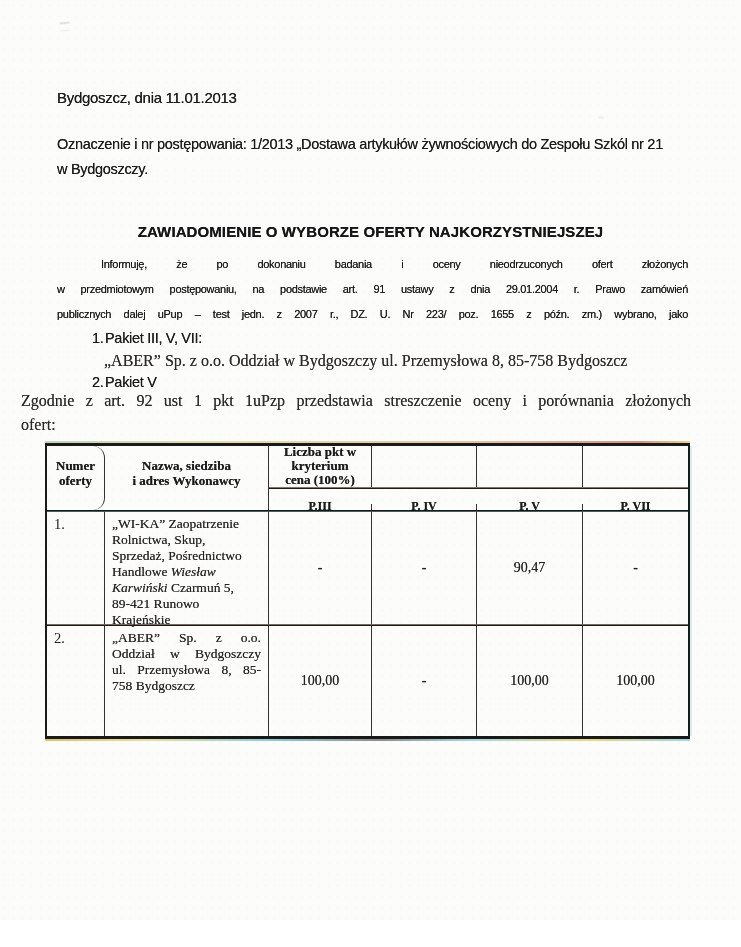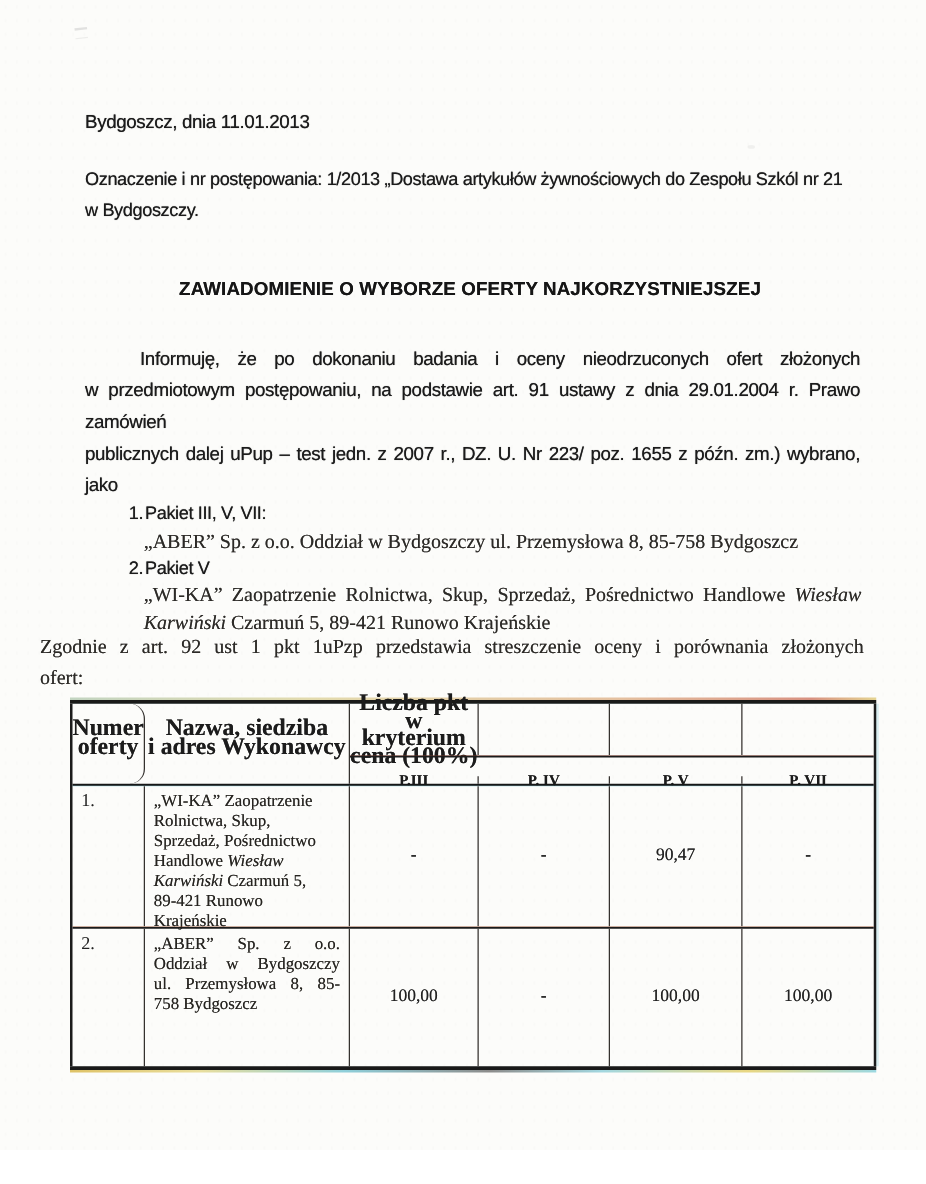--- a/index.html
+++ b/index.html
@@ -6,21 +6,20 @@
   .page{
     position:relative;
     width:741px;height:920px;
     box-sizing:border-box;
     background:#fcfcfa;
     background-image:radial-gradient(rgba(0,0,0,0.012) 1px, transparent 1.2px);
     background-size:9px 11px;
     overflow:hidden;
     font-family:"Liberation Sans", sans-serif;
     color:#1d1d1d;
-    padding-left:11px;
   }
   
   .smudge{position:absolute;left:60px;top:22px;width:10px;height:6px;
     border-top:2px solid rgba(110,110,110,.18);
     border-bottom:1px solid rgba(130,130,130,.12);
     transform:rotate(-6deg);}
   .smudge2{position:absolute;left:598px;top:116px;width:6px;height:3px;
     background:rgba(140,140,140,.10);border-radius:50%;}
 
   .sans{font-family:"Liberation Sans",sans-serif;color:#1b1b1b;
@@ -28,21 +27,21 @@
   .serif{font-family:"Liberation Serif",serif;color:#2c2a27;
         text-shadow:0 0 .4px rgba(40,38,35,.7);}
   .it{font-style:italic;}
   .just{text-align:justify;text-align-last:justify;}
 
   .date-line{margin:88px 0 0 57px;font-size:15px;line-height:20px;}
   .ref-block{margin:24px 50px 0 57px;font-size:14.5px;line-height:25px;}
   .doc-title{margin-top:39px;text-align:center;font-size:15px;line-height:22px;
              font-weight:700;letter-spacing:.1px;color:#161616;
              text-shadow:0 0 .5px rgba(20,20,20,.9);}
-  .intro{margin:32px 53px 0 57px;font-size:15px;line-height:25.2px;}
+  .intro{margin:9px 53px 0 57px;font-size:11px;line-height:25.2px;}
   .intro .l1{padding-left:44px;}
 
   .li-head{margin-left:92px;display:flex;font-size:14.5px;line-height:21px;}
   .li-num{width:13px;flex:0 0 13px;}
   .company{margin-left:104px;margin-right:52px;font-size:16px;line-height:23px;}
   .company.tight{line-height:22px;}
 
   .closing{margin:-4px 50px 0 21px;font-size:16px;line-height:24.5px;}
 
   
@@ -61,21 +60,21 @@
     grid-template-columns:58px 164px 103px 105px 106px 1fr;
     grid-template-rows:41px 2px 21px 2px 112px 2px 110px;
     border-left:2px solid #1b1b1b;
     border-right:2px solid #1b1b1b;
     box-shadow:2px 0 0 rgba(53,170,192,.18);
     font-family:"Liberation Serif",serif;
   }
   .cell{box-sizing:border-box;}
   .br{border-right:1px solid #34312e;}
   .hc{display:flex;flex-direction:column;align-items:center;justify-content:center;
-      font-weight:700;font-size:19px;line-height:15px;color:#1c1c1c;text-align:center;
+      font-weight:700;font-size:13px;line-height:15px;color:#1c1c1c;text-align:center;
       text-shadow:0 0 .4px rgba(25,25,25,.8);}
   .c-numer{grid-area:1/1/4/2;padding-bottom:10px;border-radius:12px;}
   .c-nazwa{grid-area:1/2/4/3;padding-bottom:10px;}
   .c-liczba{grid-area:1/3/2/4;line-height:14px;}
   .c-e4{grid-area:1/4/2/5;} .c-e5{grid-area:1/5/2/6;} .c-e6{grid-area:1/6/2/7;}
   .ruleA{grid-area:2/3/3/7;background:linear-gradient(180deg,rgba(192,74,48,.40),#1c1c1c 55%);}
   .sub{grid-row:3;display:flex;align-items:center;justify-content:center;
        font-weight:700;font-size:12px;color:#1c1c1c;
        text-shadow:0 0 .4px rgba(25,25,25,.8);margin-top:15px;}
   .c-sp3{grid-column:3;} .c-sp4{grid-column:4;} .c-sp5{grid-column:5;} .c-sp7{grid-column:6;}
@@ -118,28 +117,20 @@
     <div class="li-head sans">
       <span class="li-num">1.</span>
       <span>Pakiet III, V, VII:</span>
     </div>
     <div class="company serif">„ABER” Sp. z o.o. Oddział w Bydgoszczy ul. Przemysłowa 8, 85-758 Bydgoszcz</div>
 
     <div class="li-head sans">
       <span class="li-num">2.</span>
       <span>Pakiet V</span>
     </div>
-    <div class="company tight serif">
-      <div class="just">
-        <span>„WI-KA” Zaopatrzenie Rolnictwa, Skup, Sprzedaż, Pośrednictwo Handlowe </span><span class="it">Wiesław</span>
-      </div>
-      <div>
-        <span class="it">Karwiński</span><span> Czarmuń 5, 89-421 Runowo Krajeńskie</span>
-      </div>
-    </div>
   </div>
 
   <div class="closing serif">
     <div class="just">Zgodnie z art. 92 ust 1 pkt 1uPzp przedstawia streszczenie oceny i porównania złożonych</div>
     <div>ofert:</div>
   </div>
 
   <div class="tbl-wrap">
     <div class="fr-top"></div>
     <div class="bd-top"></div>

